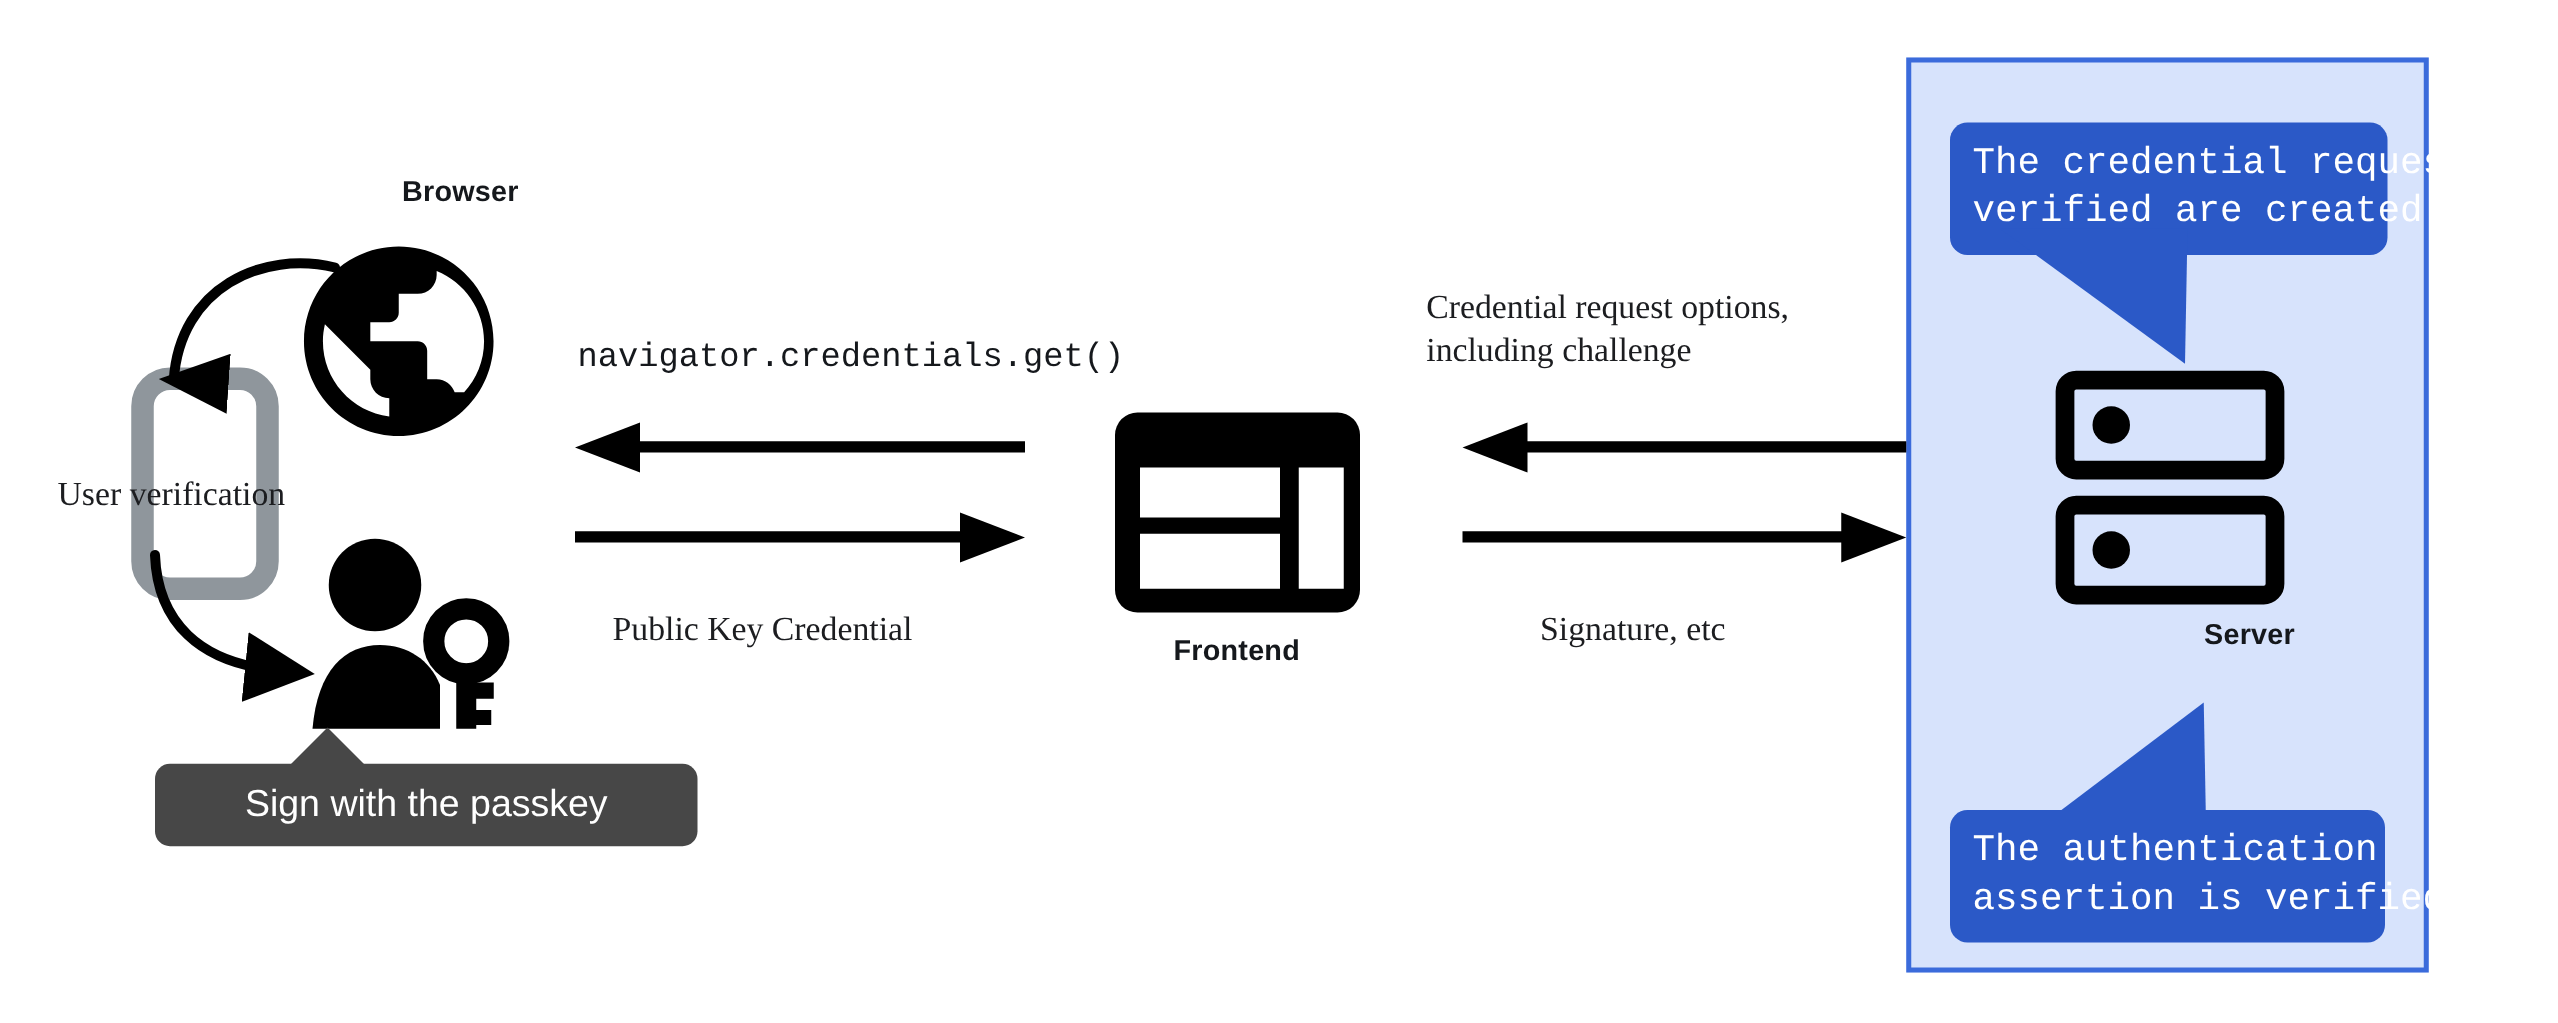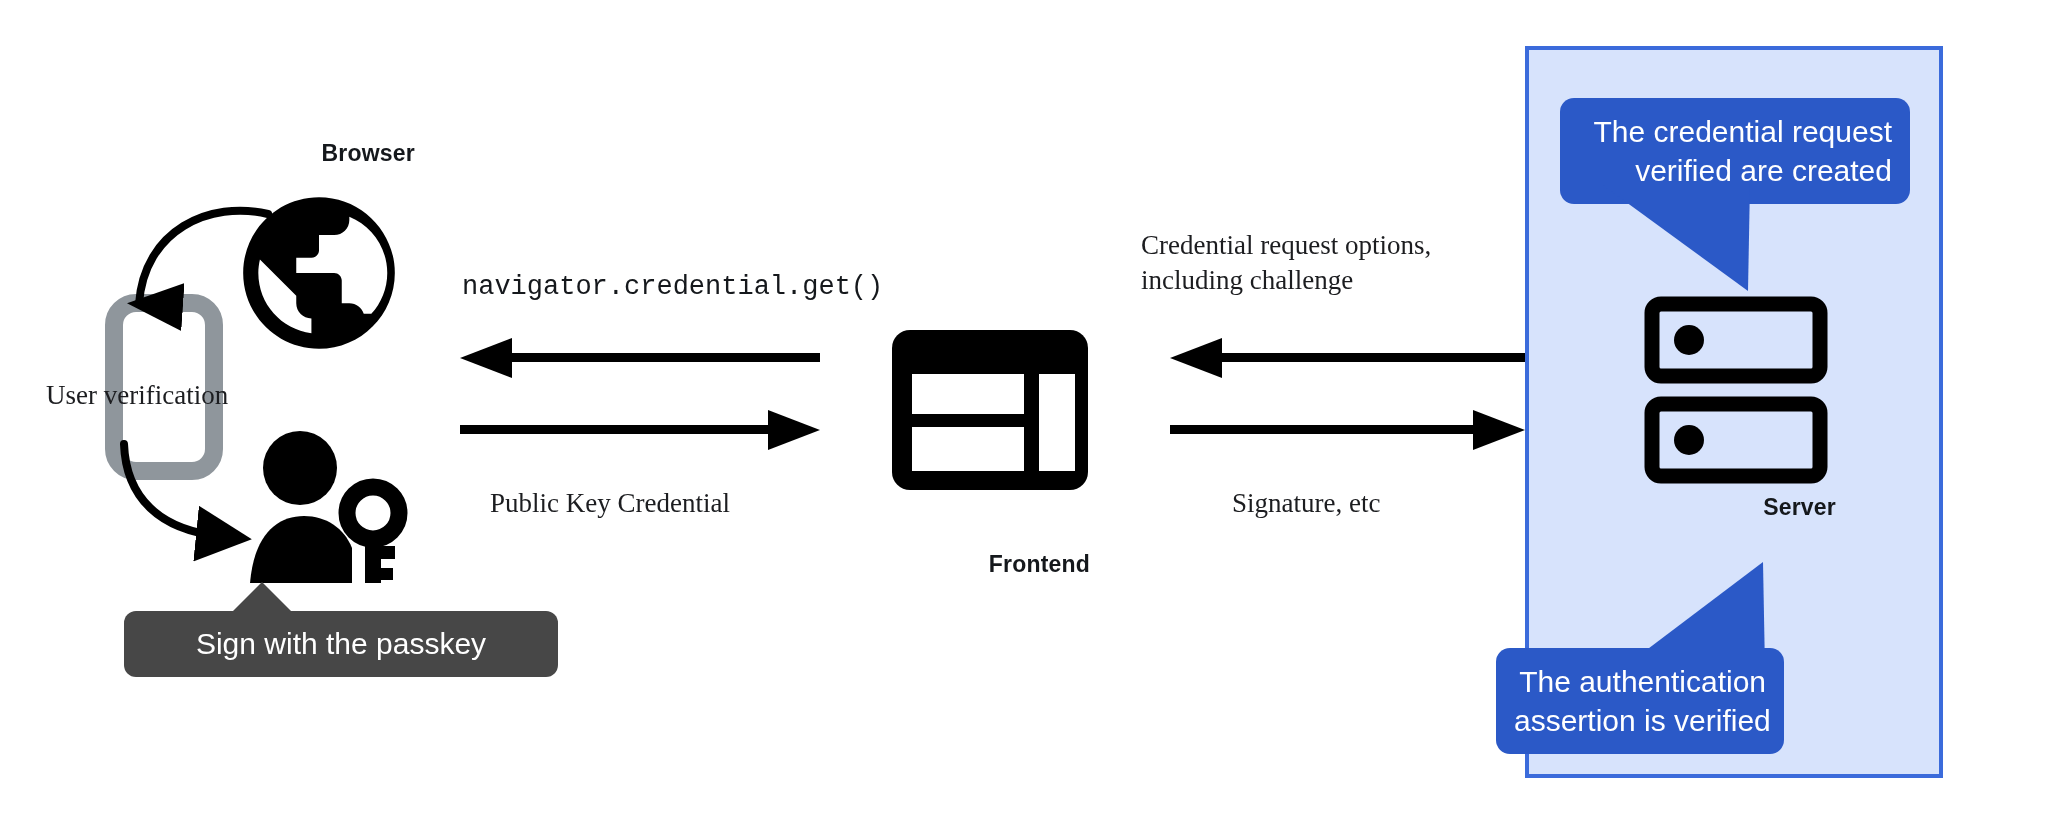--- a/index.html
+++ b/index.html
@@ -54,21 +54,21 @@
     background: #d7e3fc;
     border: 4px solid #3b6bdb;
     box-sizing: border-box;
   }
 
   
   .callout-blue {
     background: #2b59c7;
     border-radius: 14px;
     color: #ffffff;
-    font-family: Liberation Sans, sans-serif;
+    font-family: Liberation Mono, monospace;
     font-size: 30px;
     line-height: 1.30;
     text-align: right;
     padding: 14px 18px;
     box-sizing: border-box;
   }
   .callout-blue .ln { display: block; white-space: nowrap; }
 
   
   #passkey-tooltip {
@@ -122,21 +122,21 @@
     <rect x="4" y="104" width="168" height="72" rx="9" ry="9" fill="none" stroke="#000" stroke-width="15"></rect>
     <circle cx="41" cy="140" r="15" fill="#000"></circle>
   </svg>
 
   <div class="abs label-bold" style="left:1636px; top:494px; width:200px;">Server</div>
 
   <svg class="abs" style="left:1620px; top:562px;" width="200" height="110" viewBox="0 0 200 110">
     <path d="M0 108 L145 108 L143 0 Z" fill="#2b59c7"></path>
   </svg>
 
-  <div class="abs" style="left:1496px; top:648px; width:288px;">
+  <div class="abs" style="left:1560px; top:648px; width:348px;">
     <div class="callout-blue">
       <span class="ln">The authentication</span>
       <span class="ln">assertion is verified</span>
     </div>
   </div>
 
   <div class="abs label-bold" style="left:175px; top:140px; width:240px;">Browser</div>
 
   <svg class="abs" style="left:228px; top:182px;" width="182" height="182" viewBox="0 0 24 24">
     <path fill="#000" d="M12 2C6.48 2 2 6.48 2 12s4.48 10 10 10 10-4.48 10-10S17.52 2 12 2zm-1 17.93c-3.95-.49-7-3.85-7-7.93 0-.62.08-1.21.21-1.79L9 15v1c0 1.1.9 2 2 2v1.93zm6.9-2.54c-.26-.81-1-1.39-1.9-1.39h-1v-3c0-.55-.45-1-1-1H9v-2h2c.55 0 1-.45 1-1V7h2c1.1 0 2-.9 2-2v-.41c2.93 1.19 5 4.06 5 7.41 0 2.08-.8 3.97-2.1 5.39z"></path>
@@ -179,23 +179,23 @@
   <div class="abs" id="passkey-tooltip-tail"></div>
   <div class="abs" id="passkey-tooltip">Sign with the passkey</div>
 
   <svg class="abs" style="left:892px; top:330px;" width="196" height="160" viewBox="0 0 196 160">
     <rect x="0" y="0" width="196" height="160" rx="18" ry="18" fill="#000"></rect>
     <rect x="20" y="44" width="112" height="40" fill="#ffffff"></rect>
     <rect x="20" y="97" width="112" height="44" fill="#ffffff"></rect>
     <rect x="147" y="44" width="36" height="97" fill="#ffffff"></rect>
   </svg>
 
-  <div class="abs label-bold" style="left:890px; top:507px; width:200px;margin-top:44px;">Frontend</div>
-
-  <div class="abs label-mono" style="left:462px; top:272px;">navigator.credential.get()</div>
+  <div class="abs label-bold" style="left:840px; top:507px; width:200px;">Frontend</div>
+
+  <div class="abs label-mono" style="left:462px; top:272px;">navigator.credentials.get()</div>
 
   <svg class="abs" style="left:460px; top:338px;" width="360" height="40" viewBox="0 0 360 40">
     <path d="M0 20 L52 0 L52 40 Z" fill="#000"></path>
     <rect x="48" y="15" width="312" height="9" fill="#000"></rect>
   </svg>
 
   <svg class="abs" style="left:460px; top:410px;" width="360" height="40" viewBox="0 0 360 40">
     <rect x="0" y="15" width="312" height="9" fill="#000"></rect>
     <path d="M360 20 L308 0 L308 40 Z" fill="#000"></path>
   </svg>

